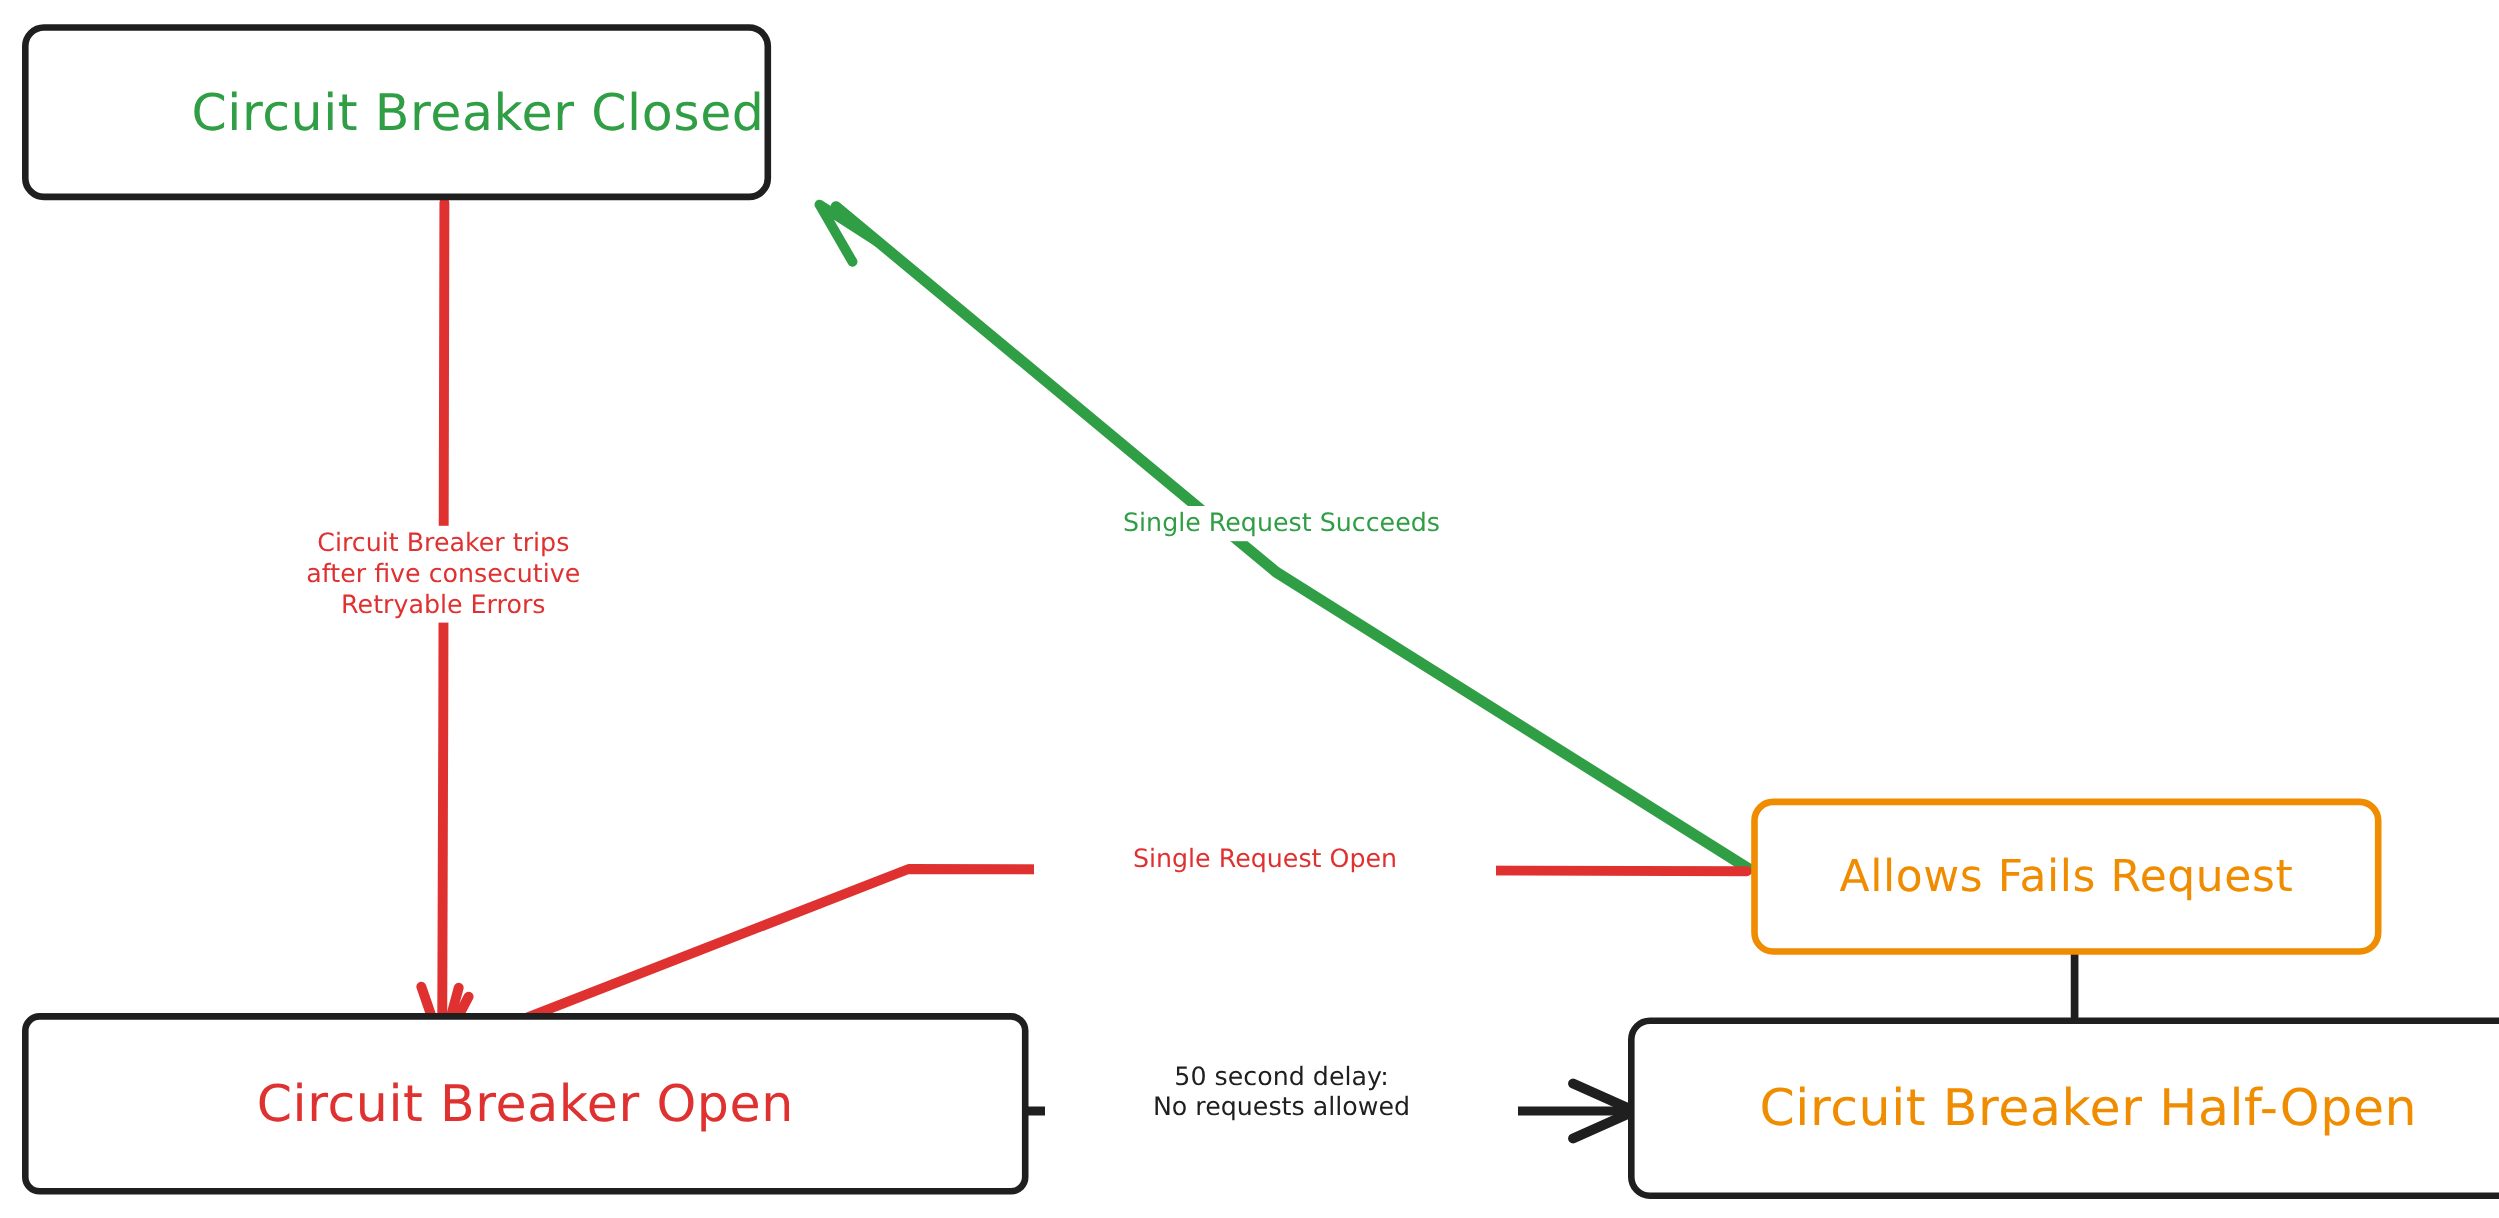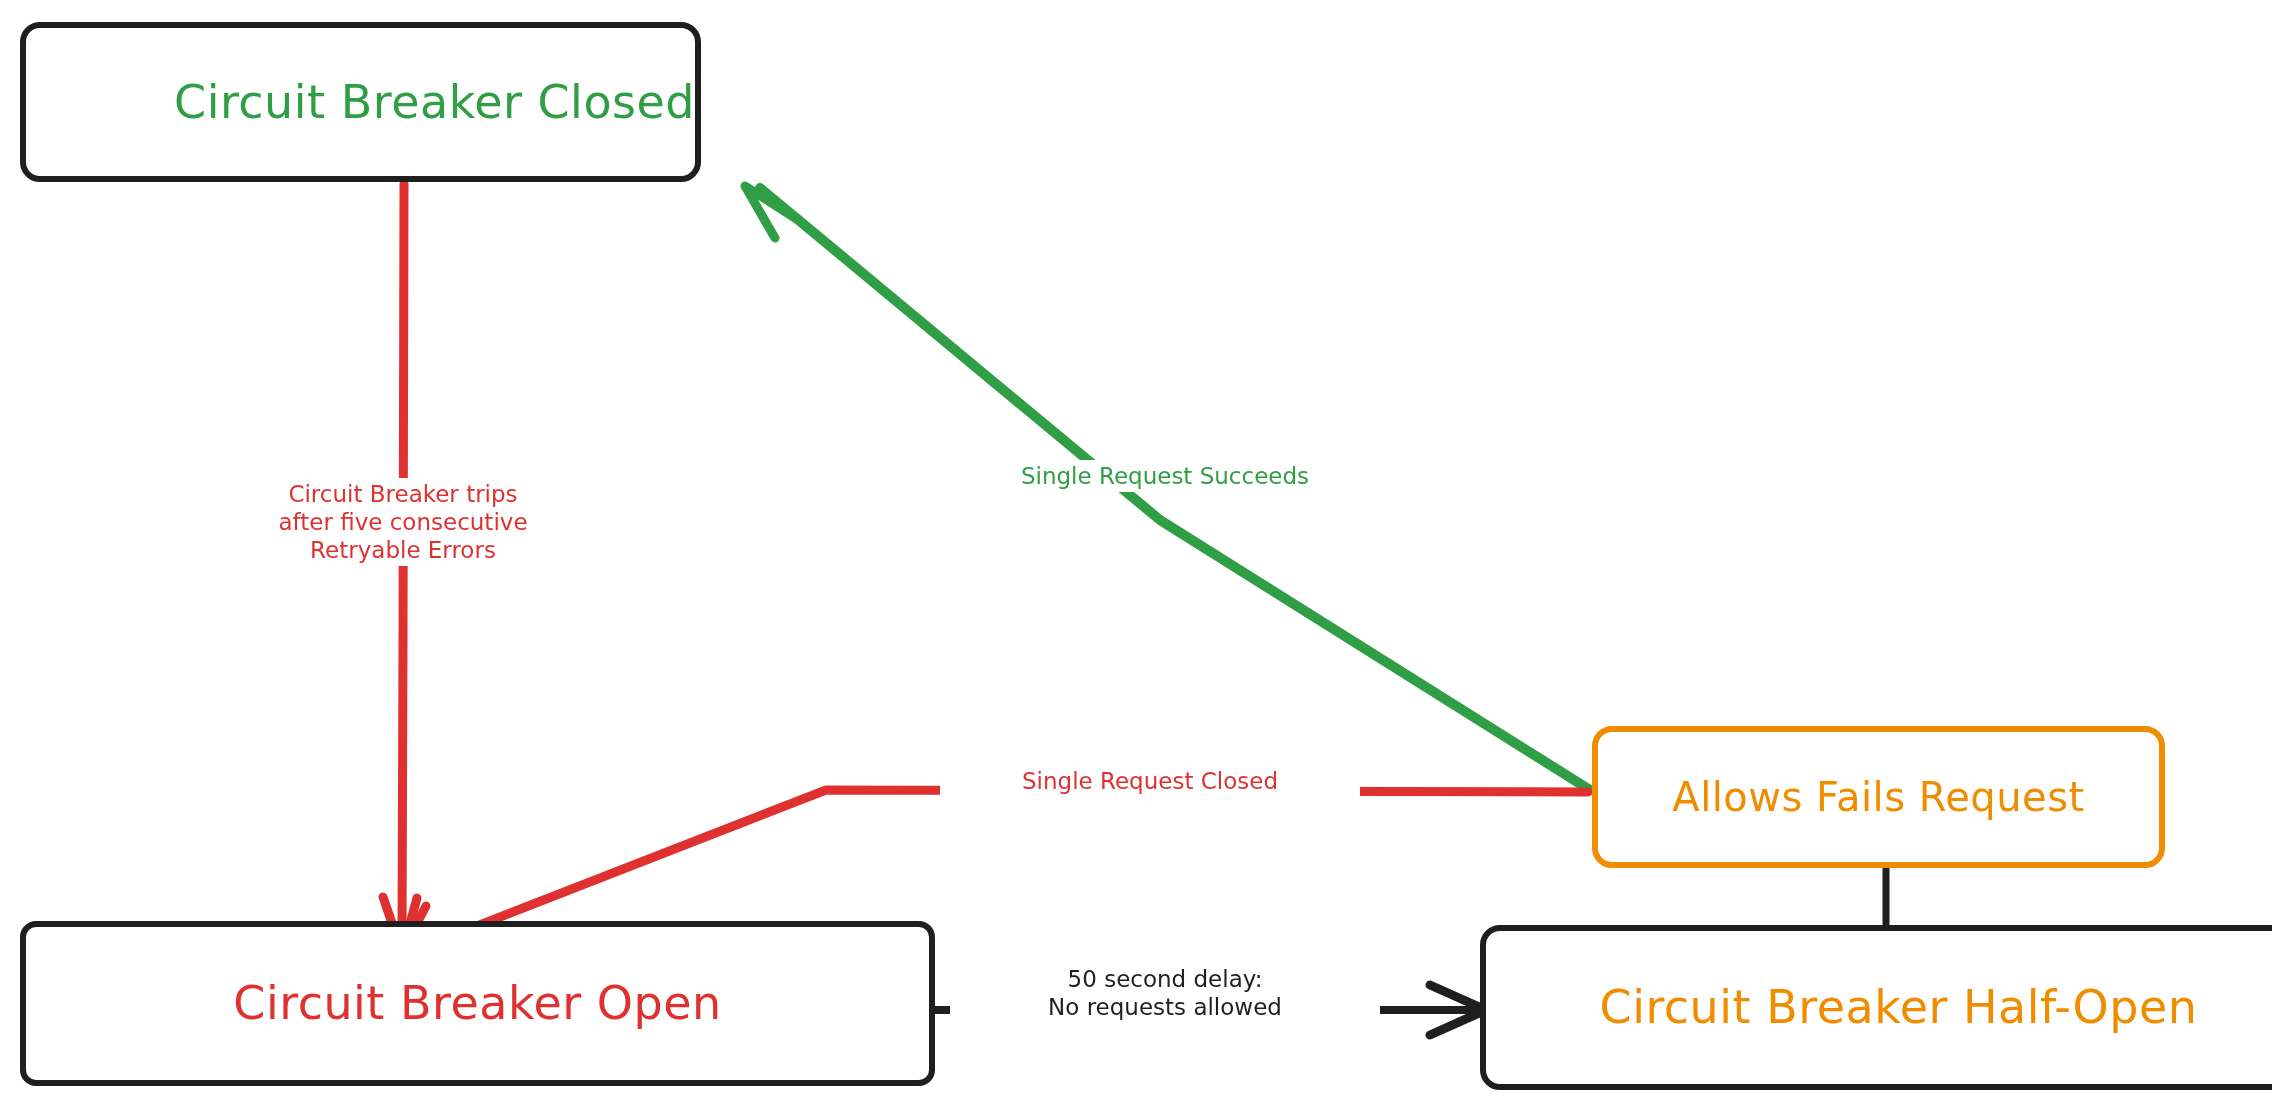--- a/index.html
+++ b/index.html
@@ -117,18 +117,18 @@
   <div class="node node-black" style="left:1480px; top:925px; width:837px; height:165px;">
     <span class="node-label size-xl txt-orange">Circuit Breaker Half-Open</span>
   </div>
 
   <div class="edge-label multiline txt-red" style="left:178px; top:478px; width:450px;">Circuit Breaker trips
 after five consecutive
 Retryable Errors</div>
 
   <div class="edge-label txt-green" style="left:915px; top:460px; width:500px;">Single Request Succeeds</div>
 
-  <div class="edge-label txt-red" style="left:940px; top:765px; width:420px;">Single Request Closed</div>
+  <div class="edge-label txt-red" style="left:940px; top:765px; width:420px;">Single Request Open</div>
 
   <div class="edge-label multiline txt-black" style="left:950px; top:963px; width:430px;">50 second delay:
 No requests allowed</div>
 
 </div>
 
 </body></html>

